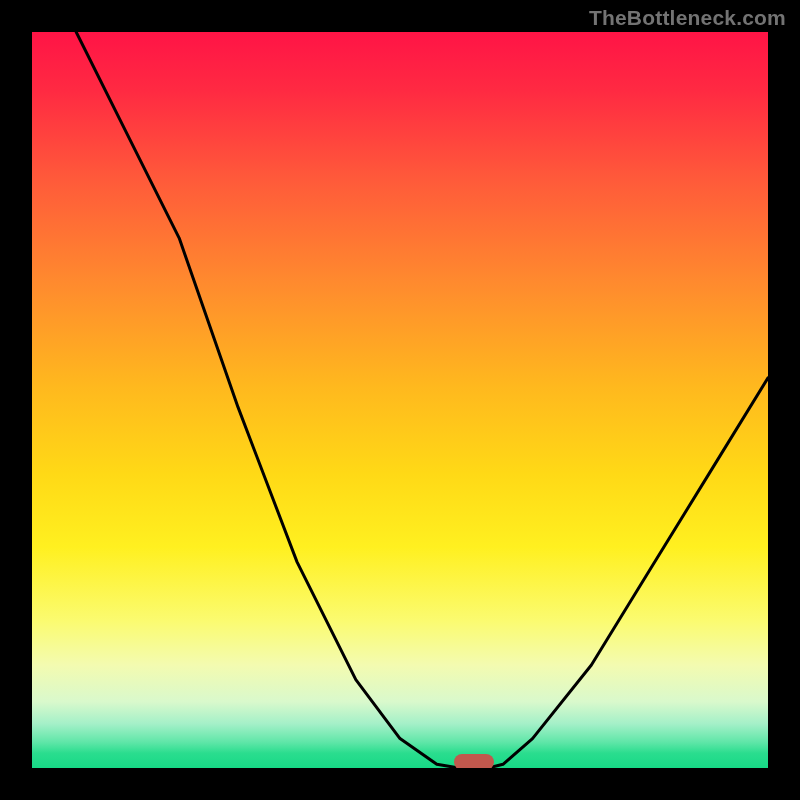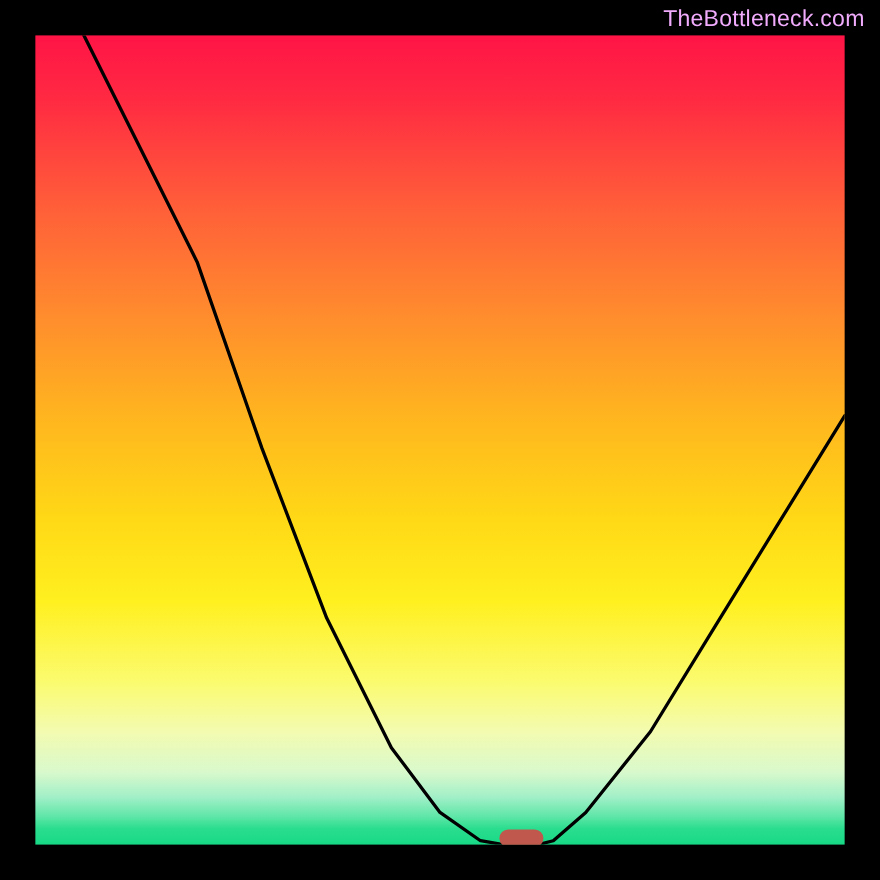--- a/index.html
+++ b/index.html
@@ -49,23 +49,23 @@
   .curve-svg {
     position: absolute;
     inset: 0;
     width: 100%;
     height: 100%;
   }
   .watermark {
     position: absolute;
     top: 6px;
     right: 14px;
-    color: #f0abfc;
+    color: #737373;
     font-size: 21px;
-    font-weight: 400;
+    font-weight: 700;
     letter-spacing: 0.2px;
   }
   .marker {
     position: absolute;
     width: 40px;
     height: 16px;
     background: #c1584d;
     border-radius: 8px;
     transform: translate(-50%, -50%);
   }

